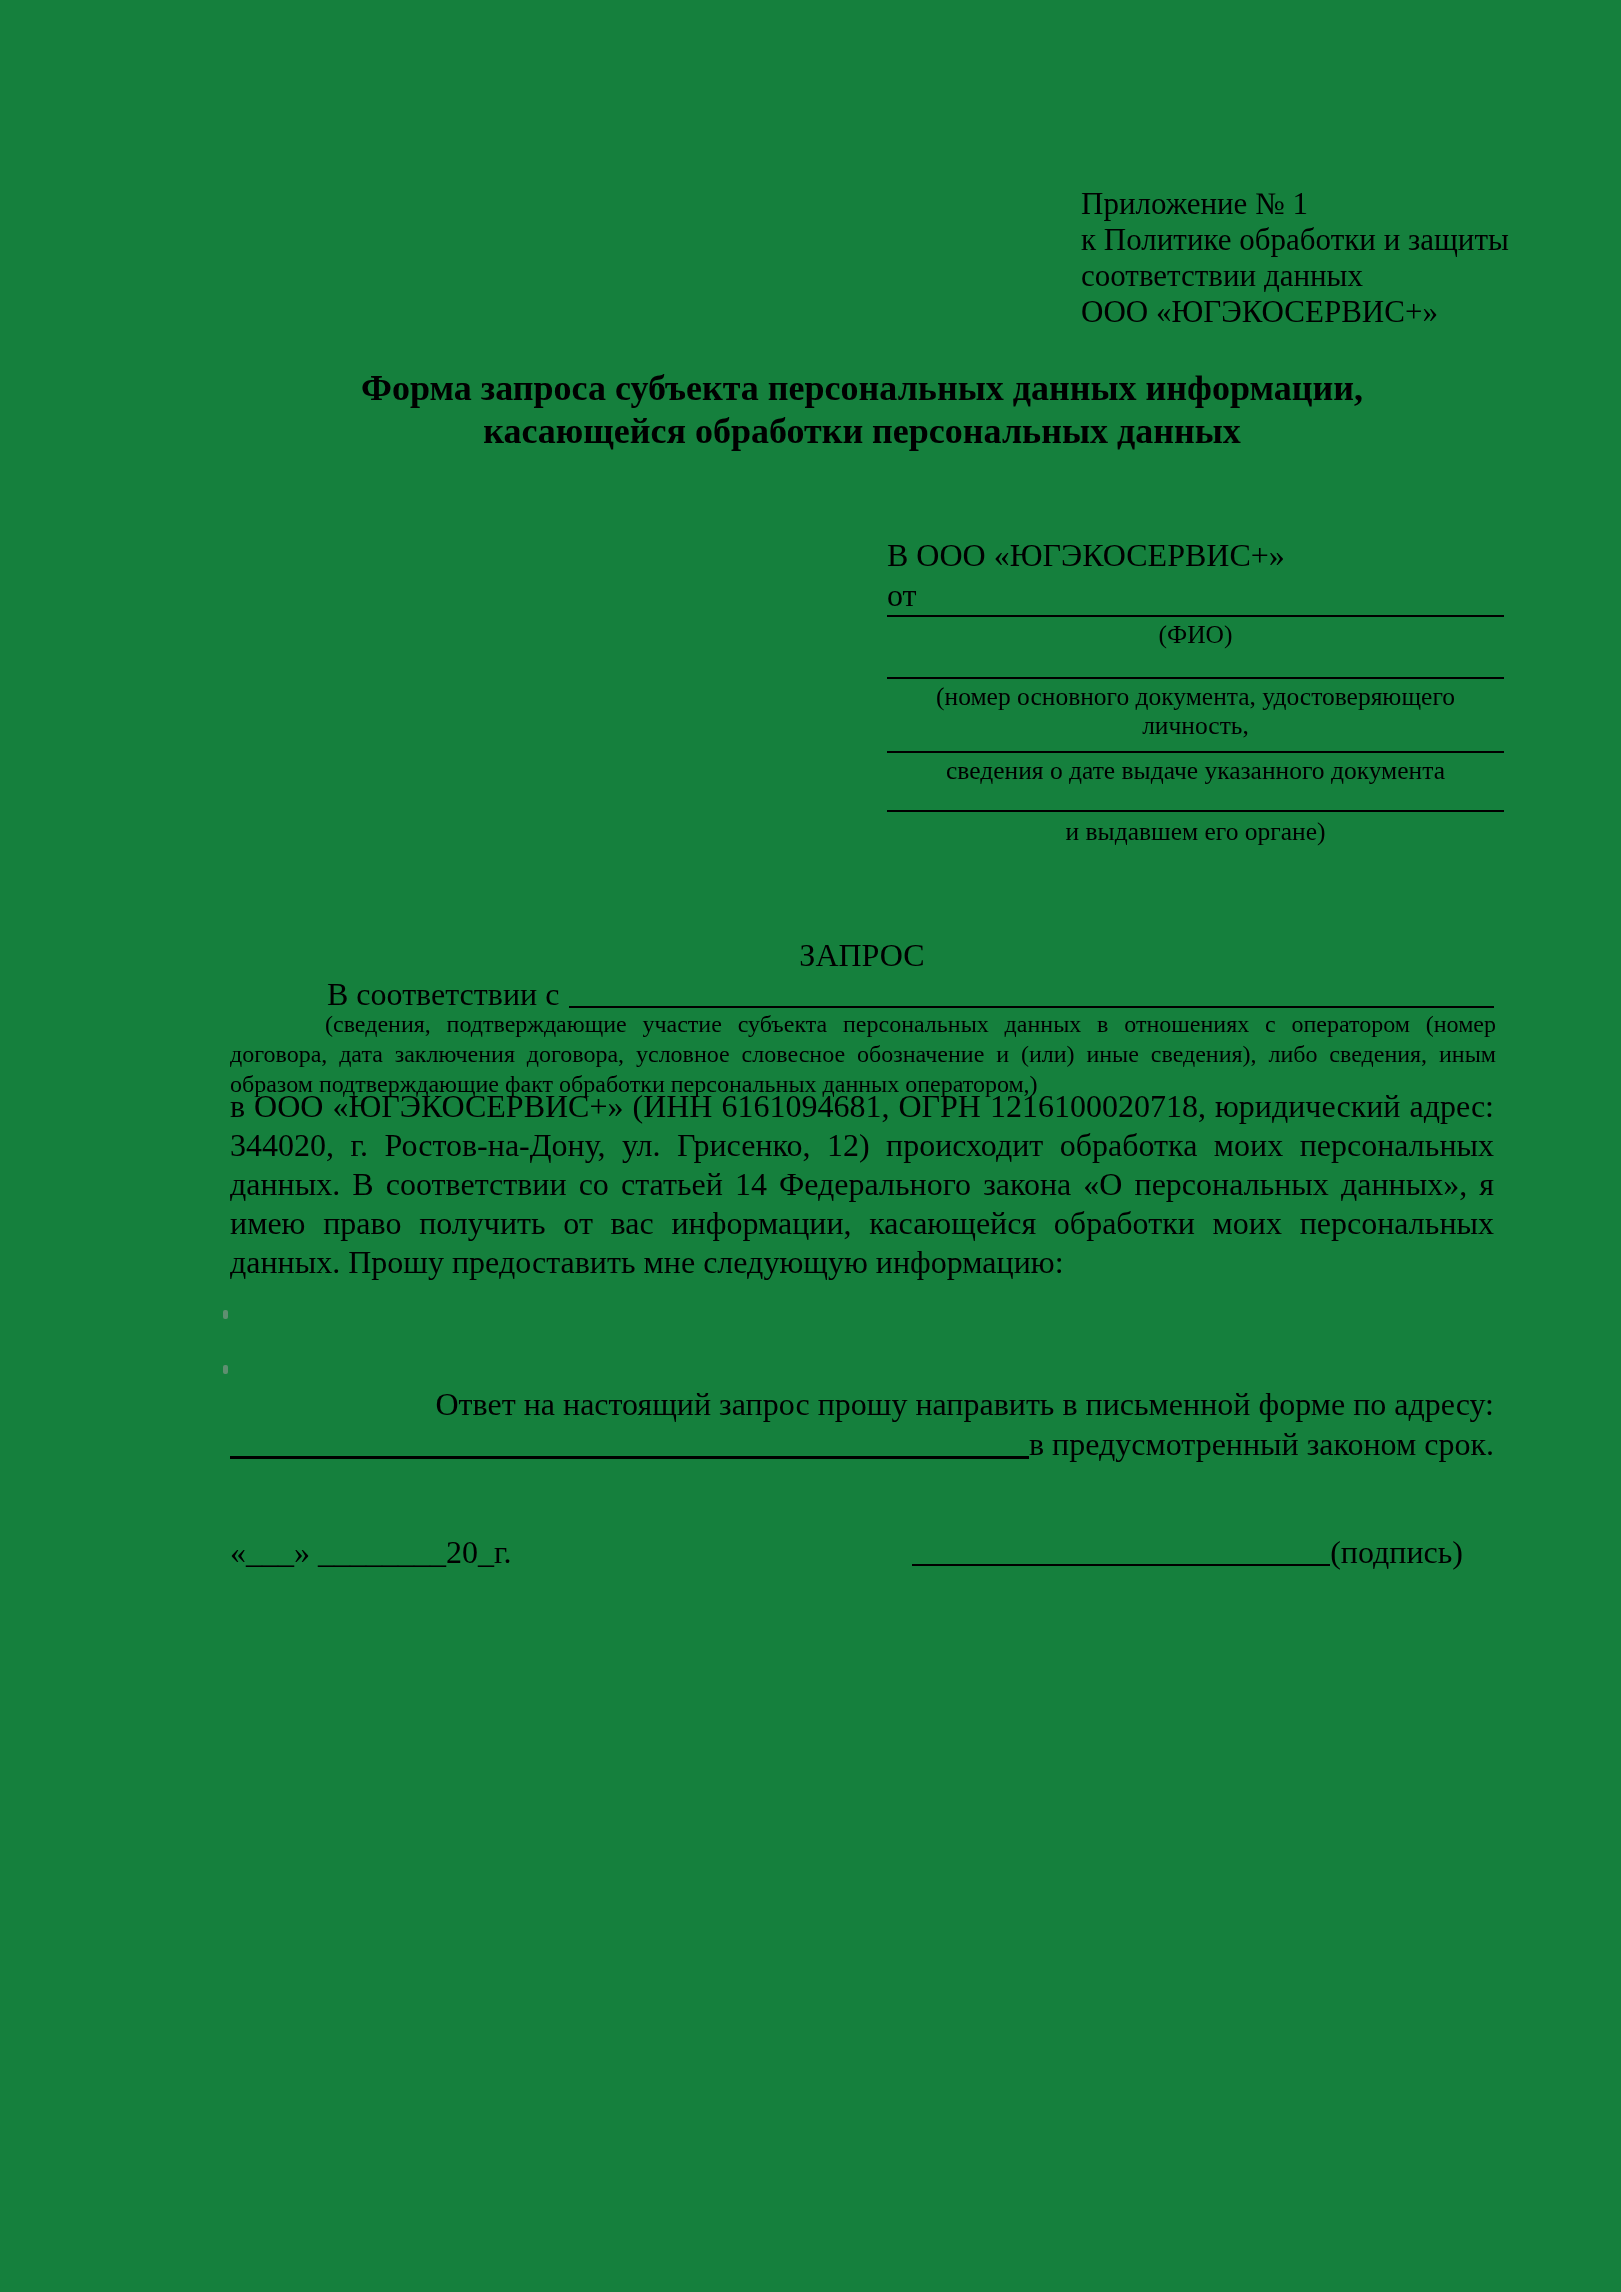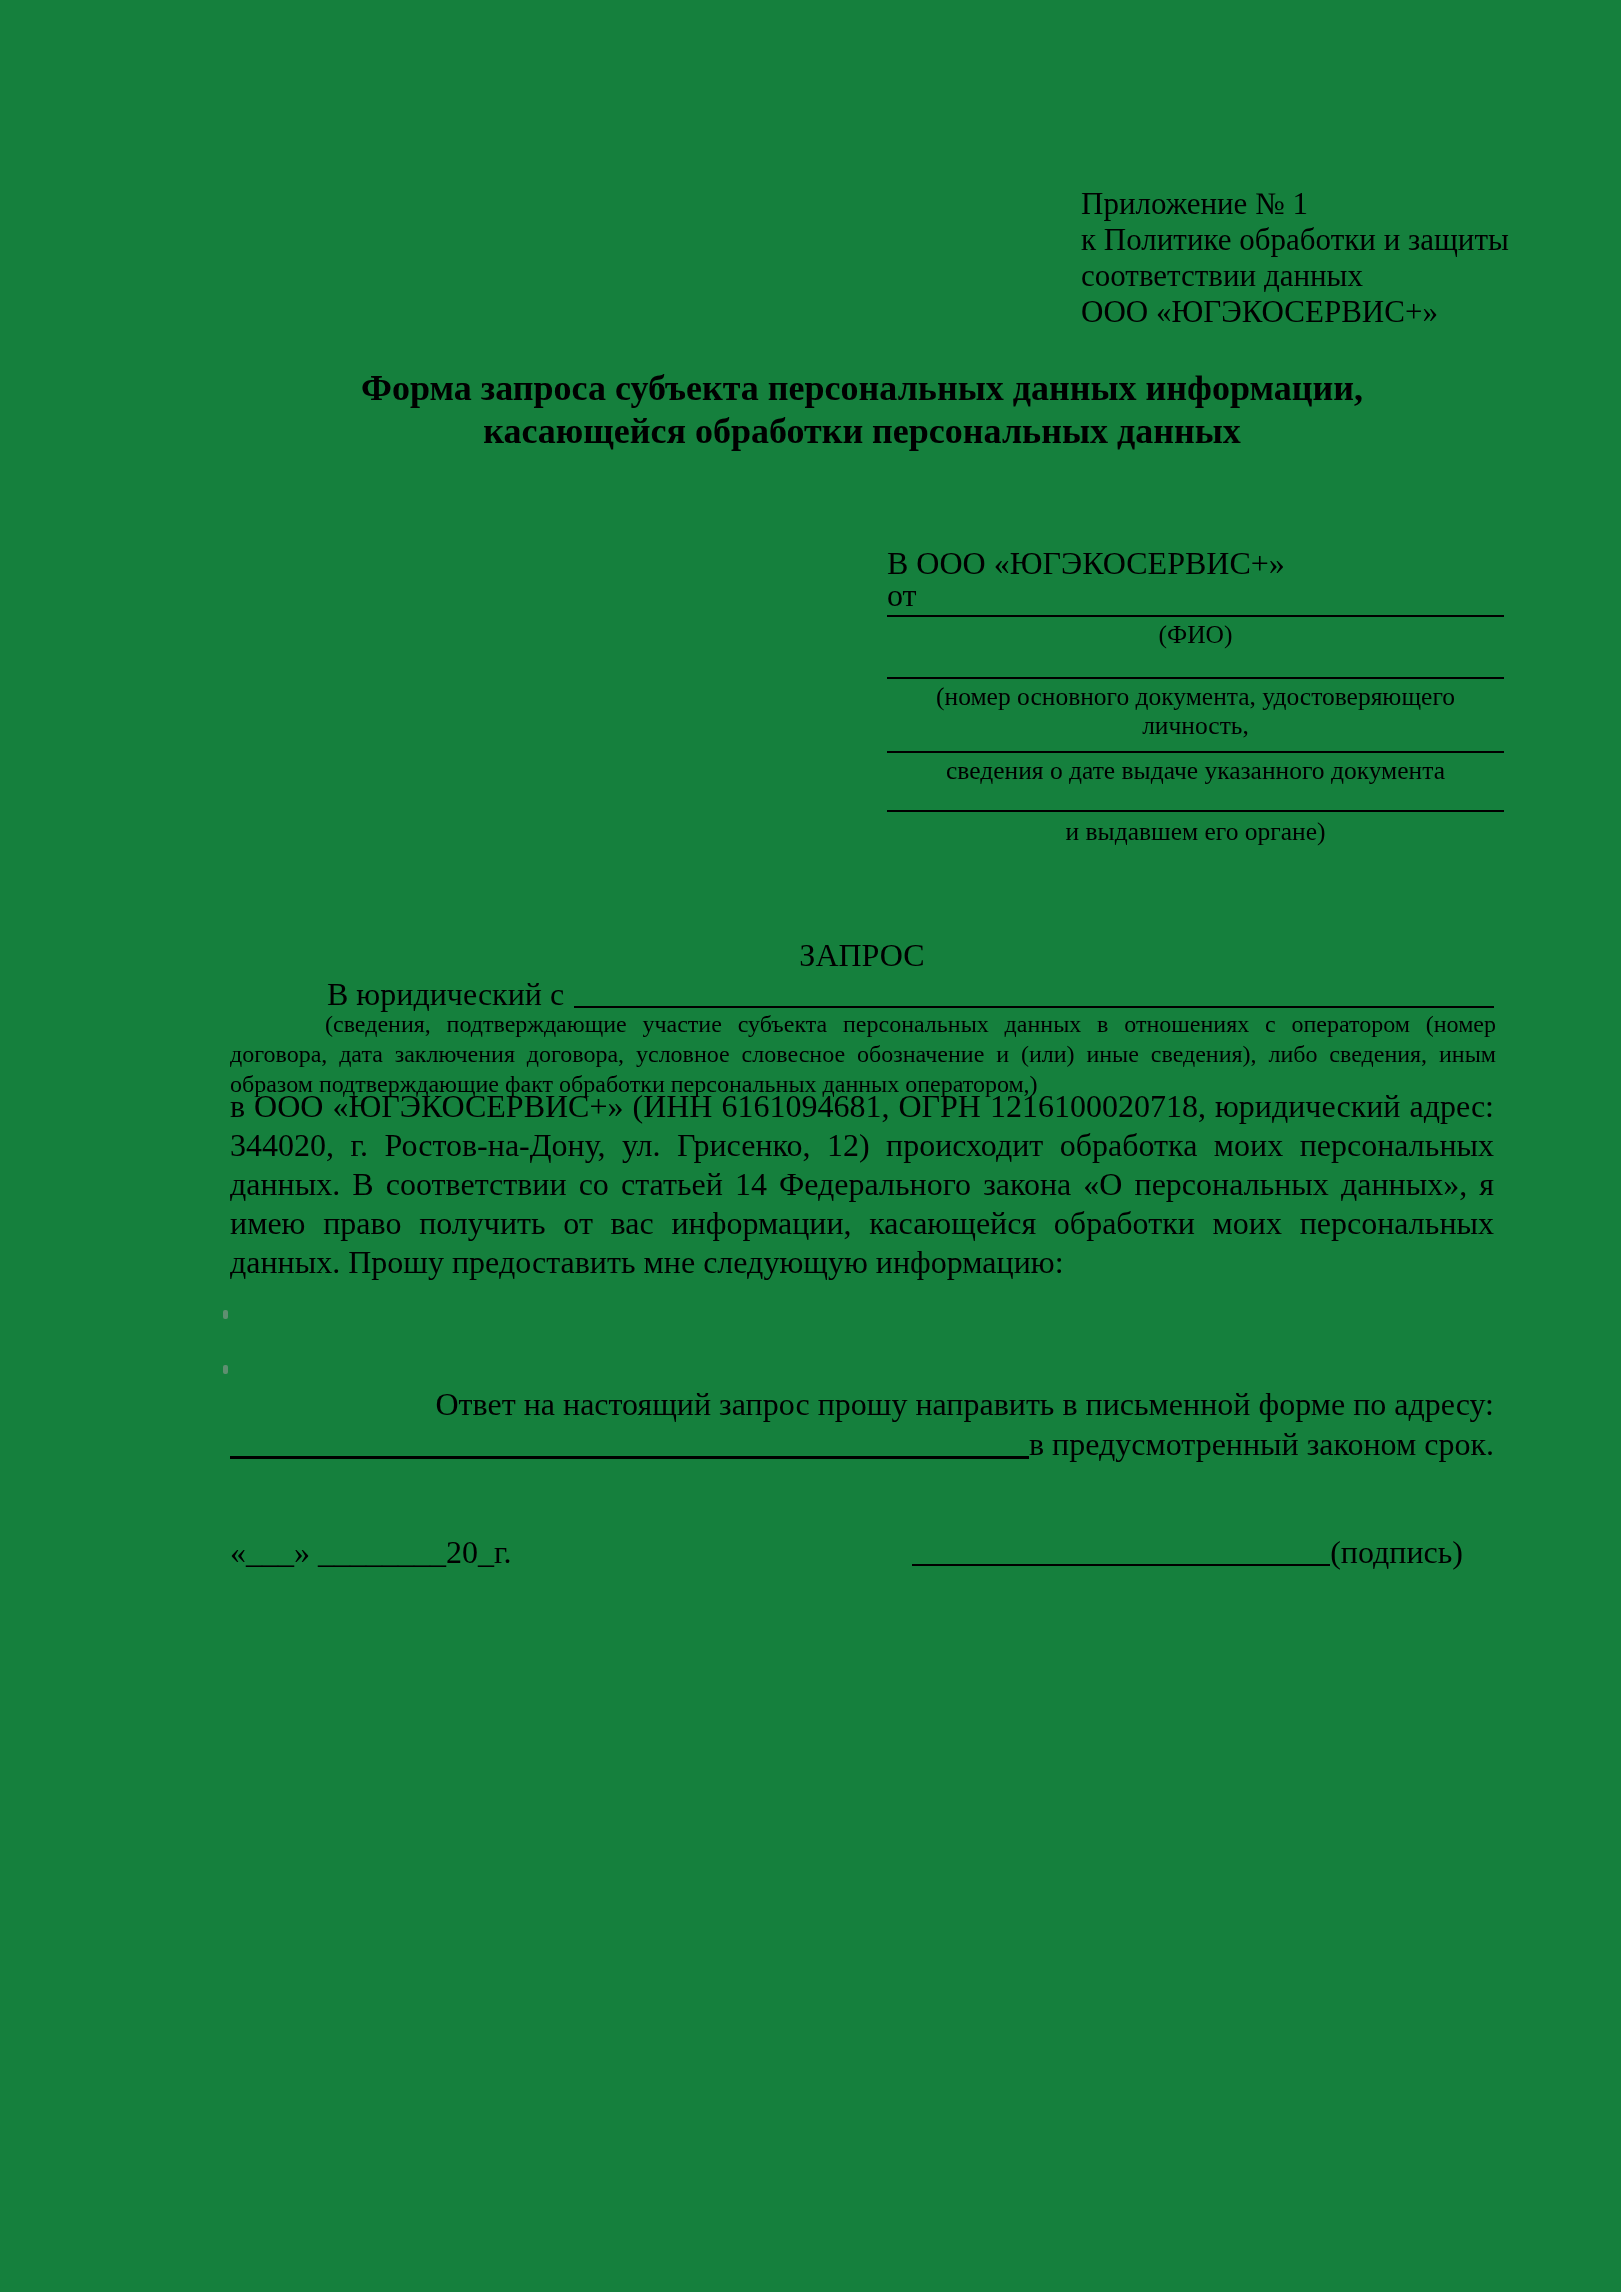--- a/index.html
+++ b/index.html
@@ -164,40 +164,40 @@
     <div>соответствии данных</div>
     <div>ООО «ЮГЭКОСЕРВИС+»</div>
   </div>
 
   <div class="abs doc-title">
     <div>Форма запроса субъекта персональных данных информации,</div>
     <div>касающейся обработки персональных данных</div>
   </div>
 
   <div class="abs addressee">
-    <div style="position:absolute; top:12px; left:0;">В ООО «ЮГЭКОСЕРВИС+»</div>
+    <div style="position:absolute; top:4px; left:0;">В ООО «ЮГЭКОСЕРВИС+»</div>
     <div style="position:absolute; top:44px; left:0;text-align:center;">от</div>
 
     <div class="field-line" style="top:83px;"></div>
     <div class="caption" style="top:88px;">(ФИО)</div>
 
     <div class="field-line" style="top:145px;"></div>
     <div class="caption" style="top:150px;">(номер основного документа, удостоверяющего личность,</div>
 
     <div class="field-line" style="top:219px;"></div>
     <div class="caption" style="top:224px;">сведения о дате выдаче указанного документа</div>
 
     <div class="field-line" style="top:278px;"></div>
     <div class="caption" style="top:285px;">и выдавшем его органе)</div>
   </div>
 
   <div class="abs request-heading">ЗАПРОС</div>
 
   <div class="abs lead-row">
-    <span class="lead-text">В юридический с</span>
+    <span class="lead-text">В соответствии с</span>
     <span class="fill-line"></span>
   </div>
 
   <div class="abs footnote">(сведения, подтверждающие участие субъекта персональных данных в отношениях с оператором (номер договора, дата заключения договора, условное словесное обозначение и (или) иные сведения), либо сведения, иным образом подтверждающие факт обработки персональных данных оператором,)</div>
 
   <div class="abs body-par">в ООО «ЮГЭКОСЕРВИС+» (ИНН 6161094681, ОГРН 1216100020718, юридический адрес: 344020, г. Ростов-на-Дону, ул. Грисенко, 12) происходит обработка моих персональных данных. В соответствии со статьей 14 Федерального закона «О персональных данных», я имею право получить от вас информации, касающейся обработки моих персональных данных. Прошу предоставить мне следующую информацию:</div>
 
   <div class="abs stray-dot dot-1"></div>
   <div class="abs stray-dot dot-2"></div>
 

